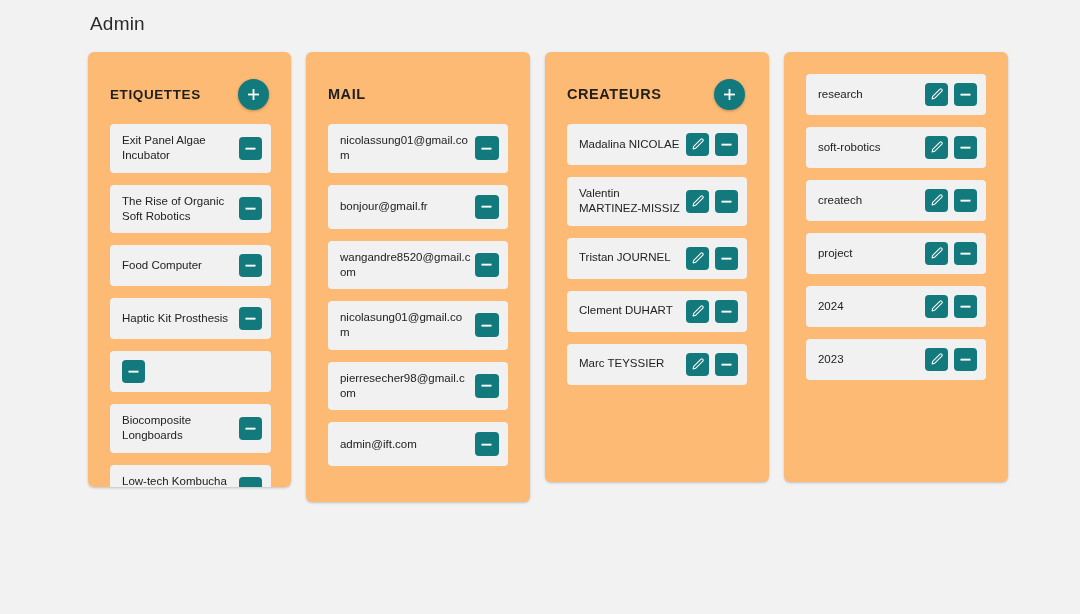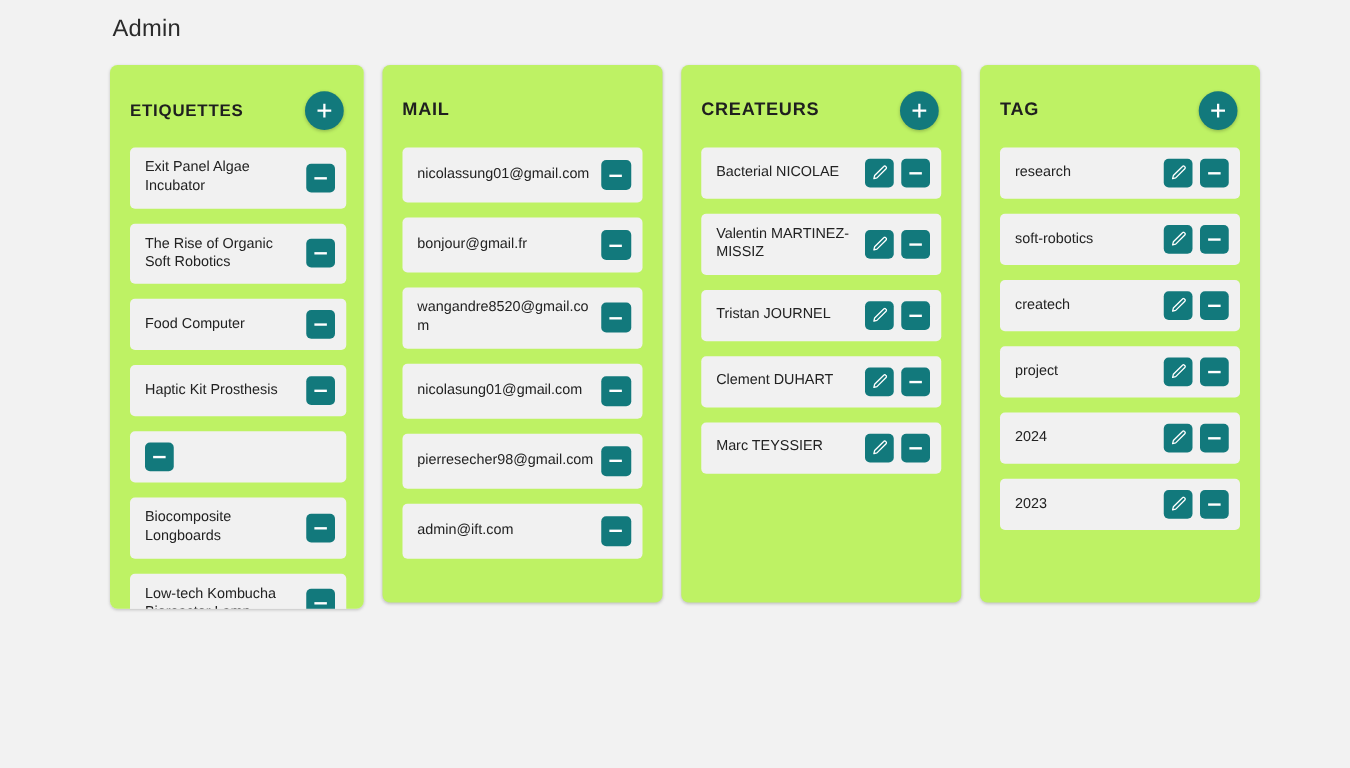--- a/index.html
+++ b/index.html
@@ -27,24 +27,24 @@
     top: 52px;
     width: 920px;
     height: 440px;
     display: flex;
     gap: 15px;
     align-items: flex-start;
   }
 
   .column-card {
     position: relative;
-    background: #bef264;
+    background: #fdba74;
     border-radius: 6px;
     box-shadow: 0 1px 3px rgba(0,0,0,0.13), 0 1px 2px rgba(0,0,0,0.08);
-    padding: 2px;
+    padding: 8px;
     overflow: hidden;
   }
 
   
   .column-card.scrolling {
     width: 220px;
     height: 435px;
     overflow-y: scroll;
     overflow-x: hidden;
   }
@@ -327,21 +327,21 @@
           <button class="fab-add">
             <span>
               <svg width="13" height="13" viewBox="0 0 13 13" aria-hidden="true">
                 <rect x="5.6" y="1" width="1.8" height="11" fill="#fff"></rect>
                 <rect x="1" y="5.6" width="11" height="1.8" fill="#fff"></rect>
               </svg>
             </span>
           </button>
         </div>
         <div class="item-row">
-          <span class="item-label">Bacterial NICOLAE</span>
+          <span class="item-label">Madalina NICOLAE</span>
           <span class="item-actions">
             <button class="sq-btn">
               <span>
                 <svg width="13" height="13" viewBox="0 0 16 16" aria-hidden="true">
                   <path d="M12.3 1.4a1.3 1.3 0 0 1 1.9 0l0.4 0.4a1.3 1.3 0 0 1 0 1.9L5.6 12.7 2.6 13.4l0.7-3z" fill="none" stroke="#fff" stroke-width="1.3" stroke-linejoin="round"></path>
                 </svg>
               </span>
             </button>
             <button class="sq-btn">
               <span>
@@ -425,31 +425,20 @@
                   <rect x="1.5" y="5.7" width="10" height="1.9" fill="#fff"></rect>
                 </svg>
               </span>
             </button>
           </span>
         </div>
       </div>
     </div>
     <div class="column-card fixed">
       <div class="col-inner">
-        <div class="col-header">
-          <div class="col-title">TAG</div>
-          <button class="fab-add">
-            <span>
-              <svg width="13" height="13" viewBox="0 0 13 13" aria-hidden="true">
-                <rect x="5.6" y="1" width="1.8" height="11" fill="#fff"></rect>
-                <rect x="1" y="5.6" width="11" height="1.8" fill="#fff"></rect>
-              </svg>
-            </span>
-          </button>
-        </div>
         <div class="item-row">
           <span class="item-label">research</span>
           <span class="item-actions">
             <button class="sq-btn">
               <span>
                 <svg width="13" height="13" viewBox="0 0 16 16" aria-hidden="true">
                   <path d="M12.3 1.4a1.3 1.3 0 0 1 1.9 0l0.4 0.4a1.3 1.3 0 0 1 0 1.9L5.6 12.7 2.6 13.4l0.7-3z" fill="none" stroke="#fff" stroke-width="1.3" stroke-linejoin="round"></path>
                 </svg>
               </span>
             </button>

